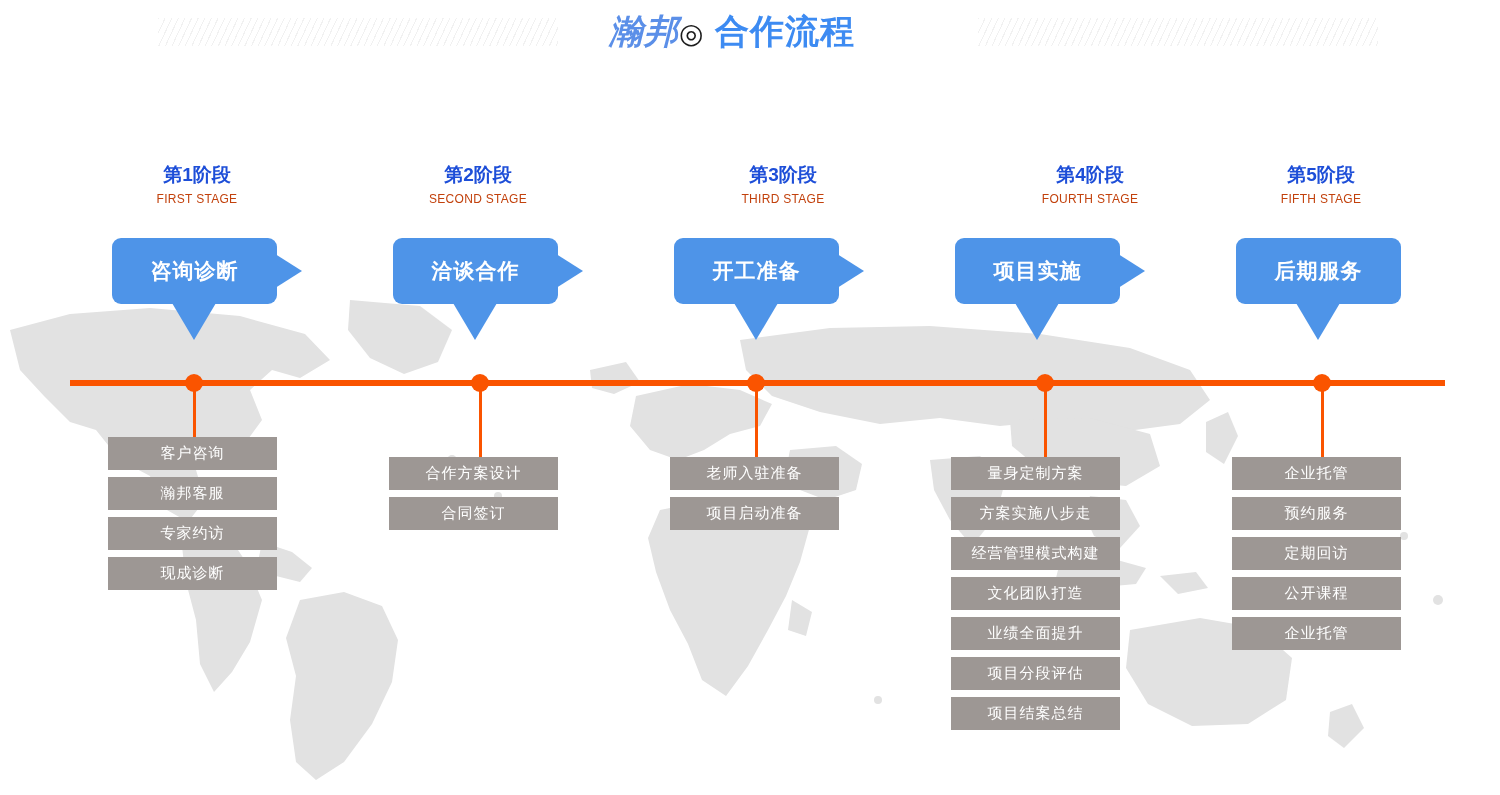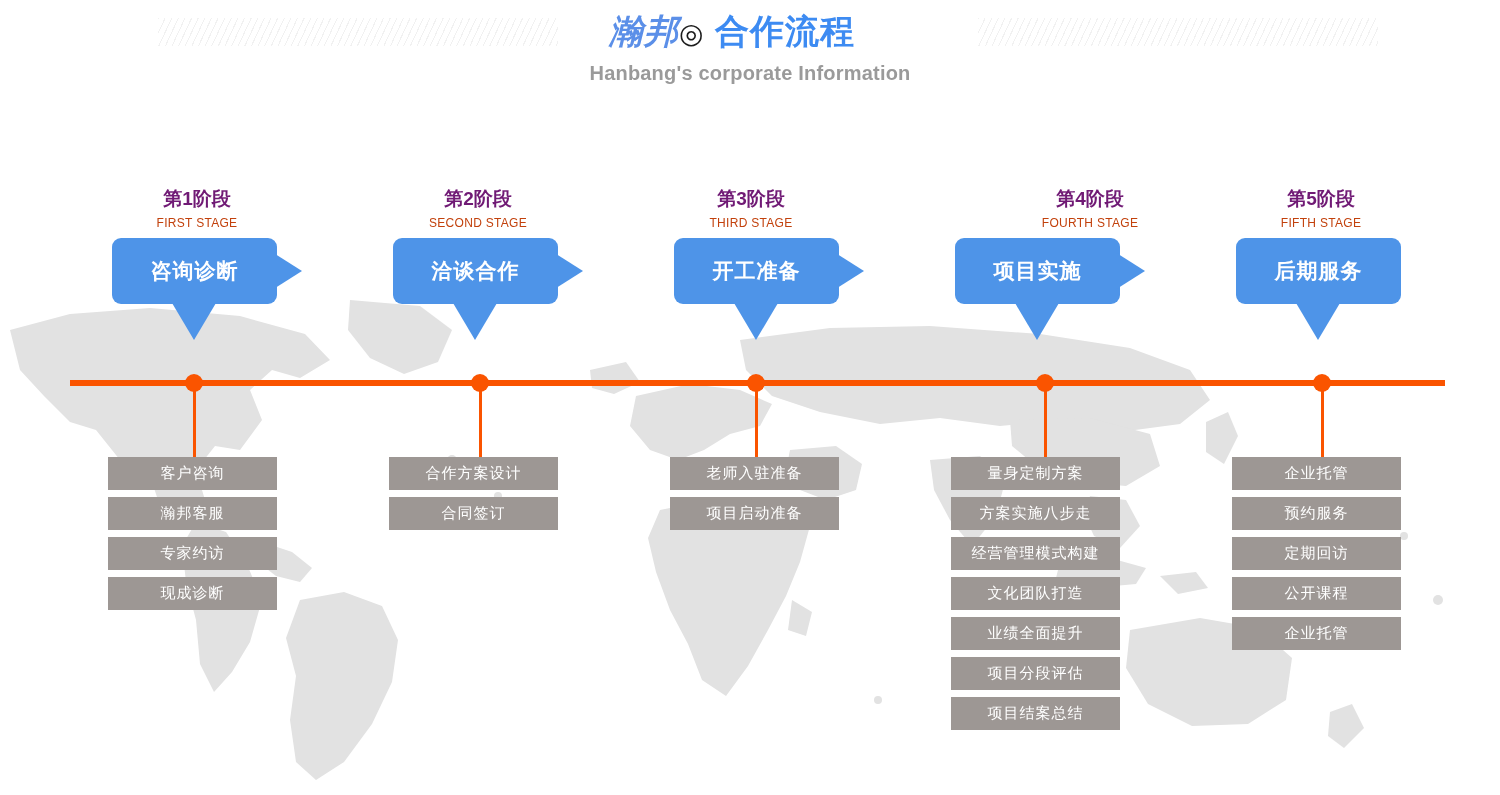--- a/index.html
+++ b/index.html
@@ -51,23 +51,22 @@
   .tl-dot {
     position: absolute; top: 374px; width: 18px; height: 18px;
     border-radius: 50%; background: #FA5400;
   }
   .tl-stem {
     position: absolute; top: 386px; width: 3px; background: #FA5400;
   }
 
   .stage-head { position: absolute; text-align: center; width: 190px; }
   .stage-cn {
-    font-size: 19px; font-weight: bold; color: #701a75; line-height: 24px;
+    font-size: 19px; font-weight: bold; color: #1d4ed8; line-height: 24px;
     white-space: nowrap;
-    margin-top: 24px;
   }
   .stage-en {
     font-size: 12px; color: #c2410c; line-height: 24px;
     letter-spacing: 0.3px; white-space: nowrap;
   }
 
   
   .bubble { position: absolute; }
   .bubble-body {
     position: absolute; left: 0; top: 0;
@@ -165,21 +164,20 @@
     </svg>
   </div>
 
   <div id="header">
     <div class="hdr-rule" id="hdr-rule-left"></div>
     <div class="hdr-rule" id="hdr-rule-right"></div>
     <div id="title-cn">
       <span class="brand">瀚邦</span><span class="mark">◎</span>
       <span>合作流程</span>
     </div>
-    <div id="title-en">Hanbang's corporate Information</div>
   </div>
 
   <div id="timeline-line"></div>
   <div id="timeline-nodes">
       <div class="tl-dot" style="left: 185px;"></div>
       <div class="tl-stem" style="left: 193px; height: 71px;"></div>
       <div class="tl-dot" style="left: 471px;"></div>
       <div class="tl-stem" style="left: 479px; height: 71px;"></div>
       <div class="tl-dot" style="left: 747px;"></div>
       <div class="tl-stem" style="left: 755px; height: 71px;"></div>
@@ -193,41 +191,41 @@
       <div class="stage-head" style="left: 102px; top: 163px;">
         <div class="stage-cn">第1阶段</div>
         <div class="stage-en">FIRST STAGE</div>
       </div>
       <div class="bubble" style="left: 112px; top: 238px;">
         <div class="bubble-body"></div>
         <div class="bubble-arrow"></div>
         <div class="bubble-tail"></div>
         <div class="bubble-label">咨询诊断</div>
       </div>
-      <div class="items" style="left: 108px; top: 457px;">
+      <div class="items" style="left: 108px; top: 437px;">
         <div class="item">客户咨询</div>
         <div class="item">瀚邦客服</div>
         <div class="item">专家约访</div>
         <div class="item">现成诊断</div>
       </div>
       <div class="stage-head" style="left: 383px; top: 163px;">
         <div class="stage-cn">第2阶段</div>
         <div class="stage-en">SECOND STAGE</div>
       </div>
       <div class="bubble" style="left: 393px; top: 238px;">
         <div class="bubble-body"></div>
         <div class="bubble-arrow"></div>
         <div class="bubble-tail"></div>
         <div class="bubble-label">洽谈合作</div>
       </div>
       <div class="items" style="left: 389px; top: 457px;">
         <div class="item">合作方案设计</div>
         <div class="item">合同签订</div>
       </div>
-      <div class="stage-head" style="left: 656px; top: 163px;">
+      <div class="stage-head" style="left: 688px; top: 163px;">
         <div class="stage-cn">第3阶段</div>
         <div class="stage-en">THIRD STAGE</div>
       </div>
       <div class="bubble" style="left: 674px; top: 238px;">
         <div class="bubble-body"></div>
         <div class="bubble-arrow"></div>
         <div class="bubble-tail"></div>
         <div class="bubble-label">开工准备</div>
       </div>
       <div class="items" style="left: 670px; top: 457px;">

